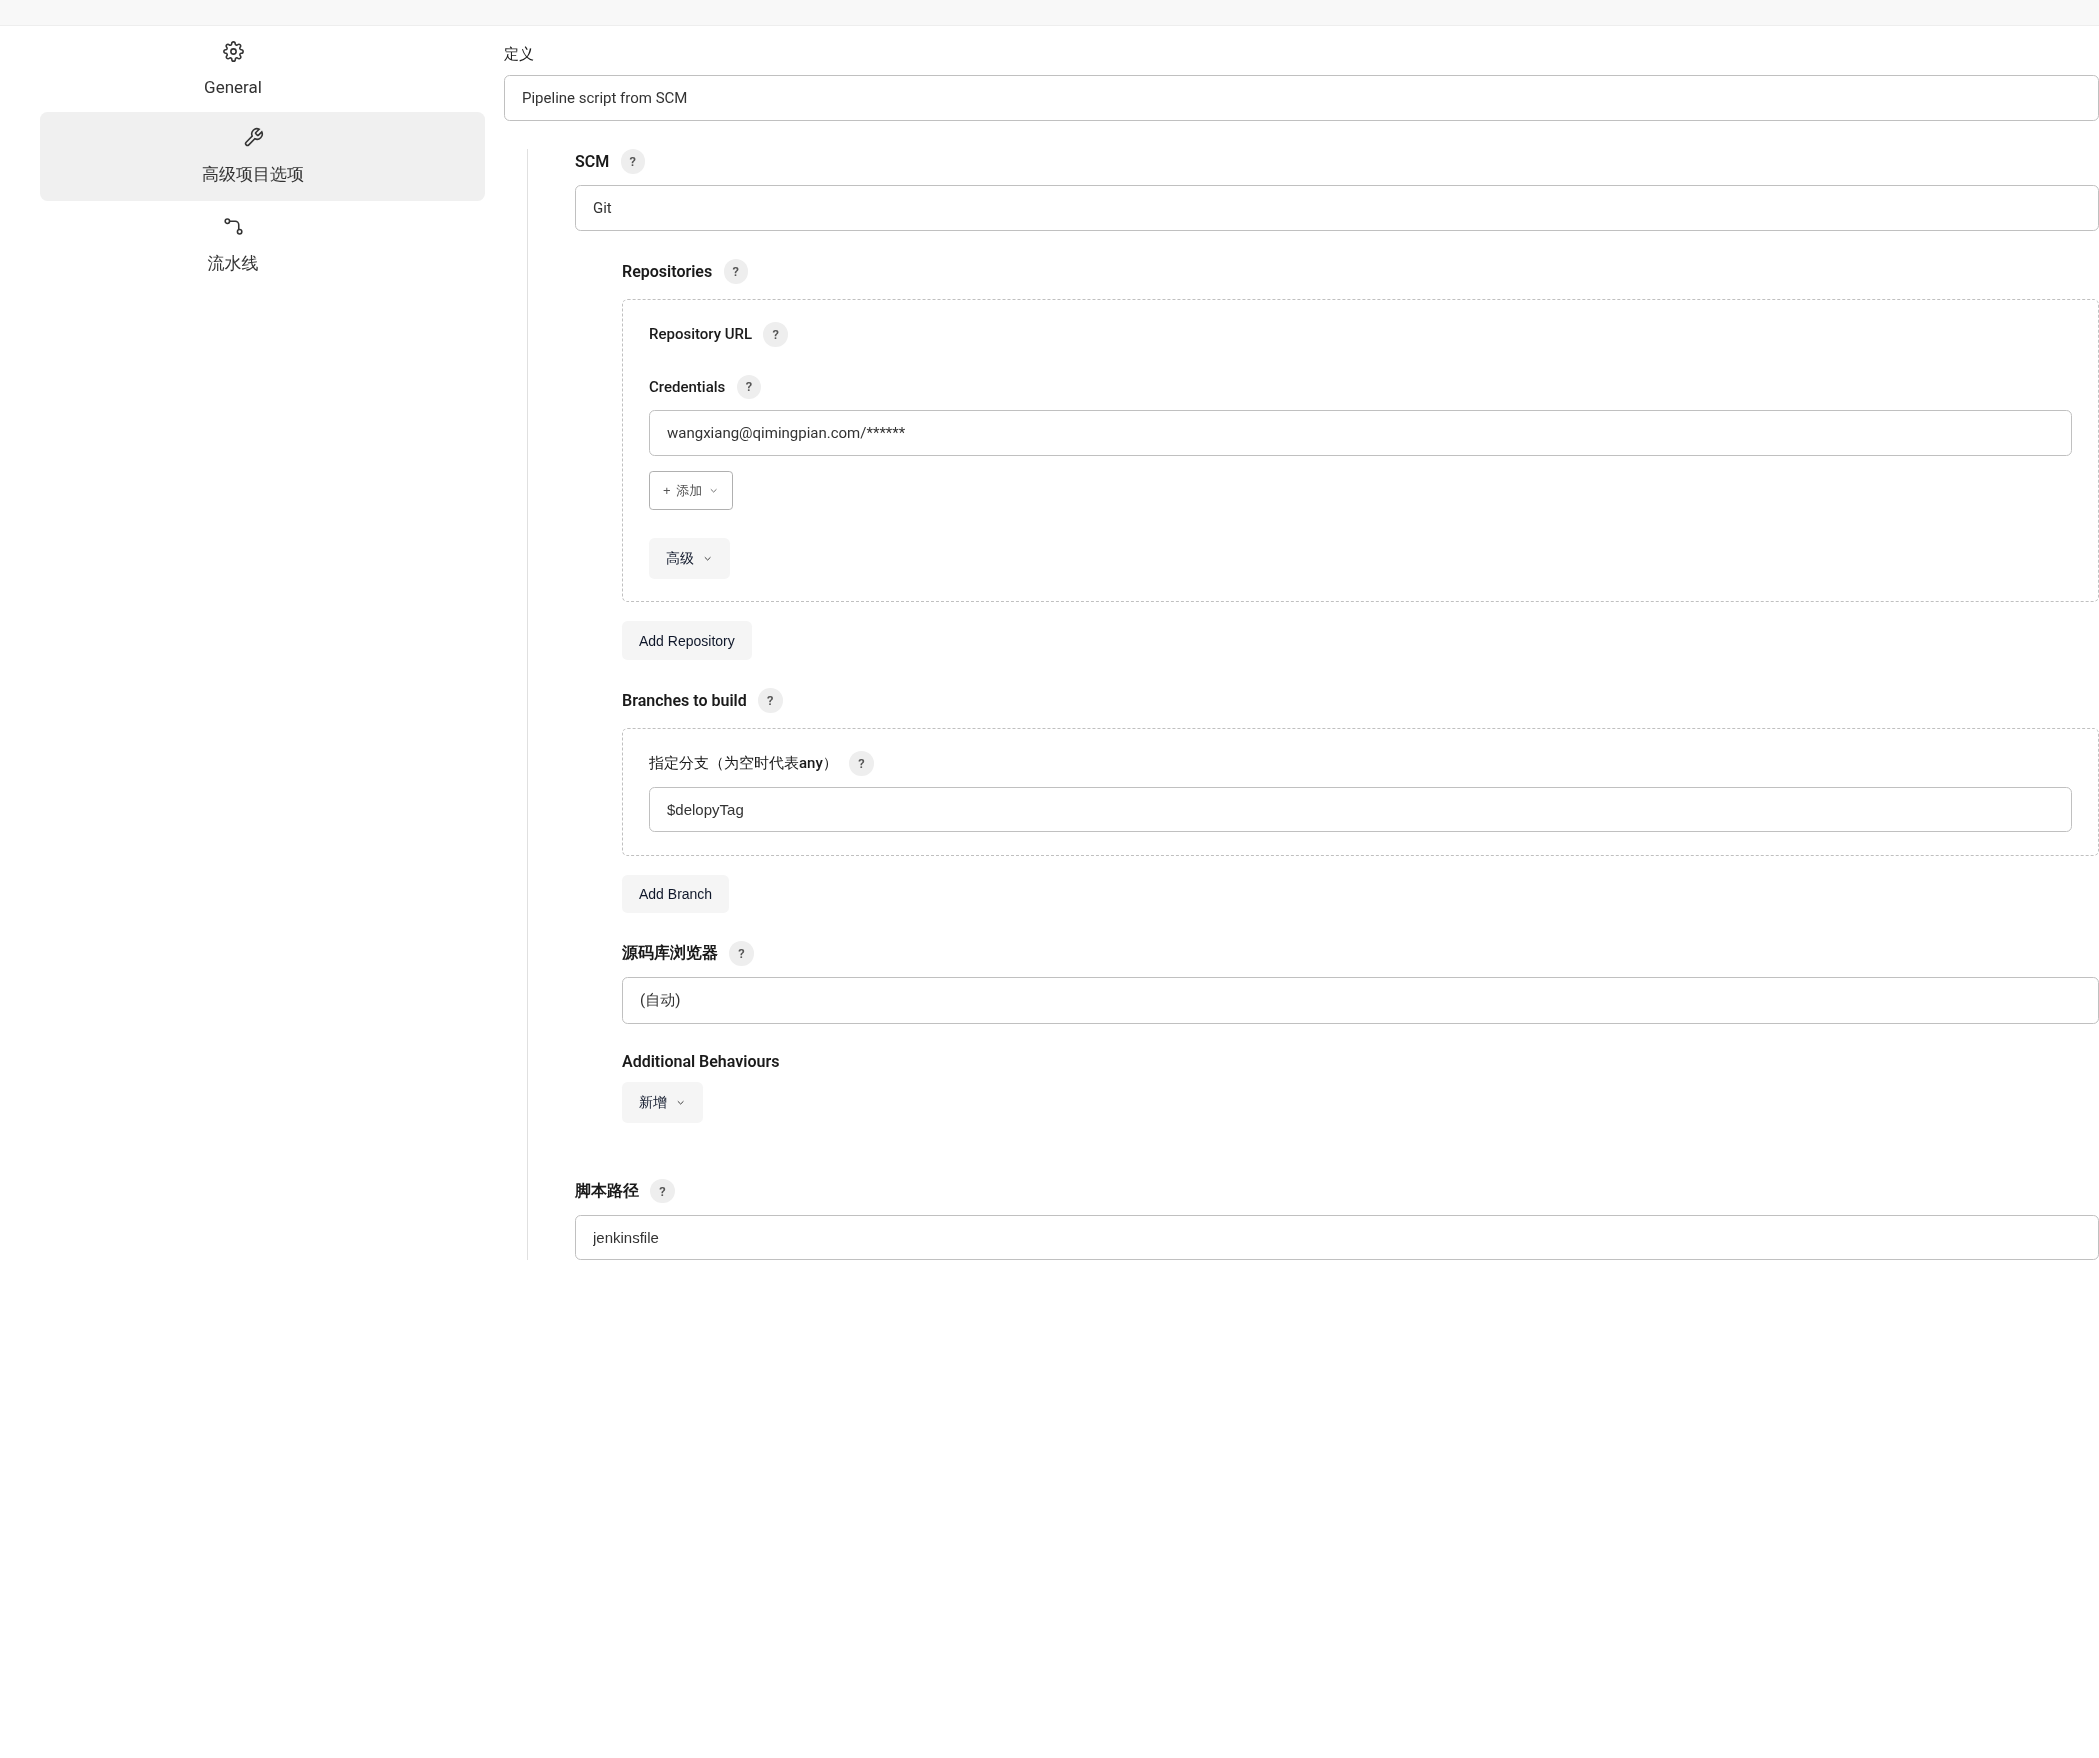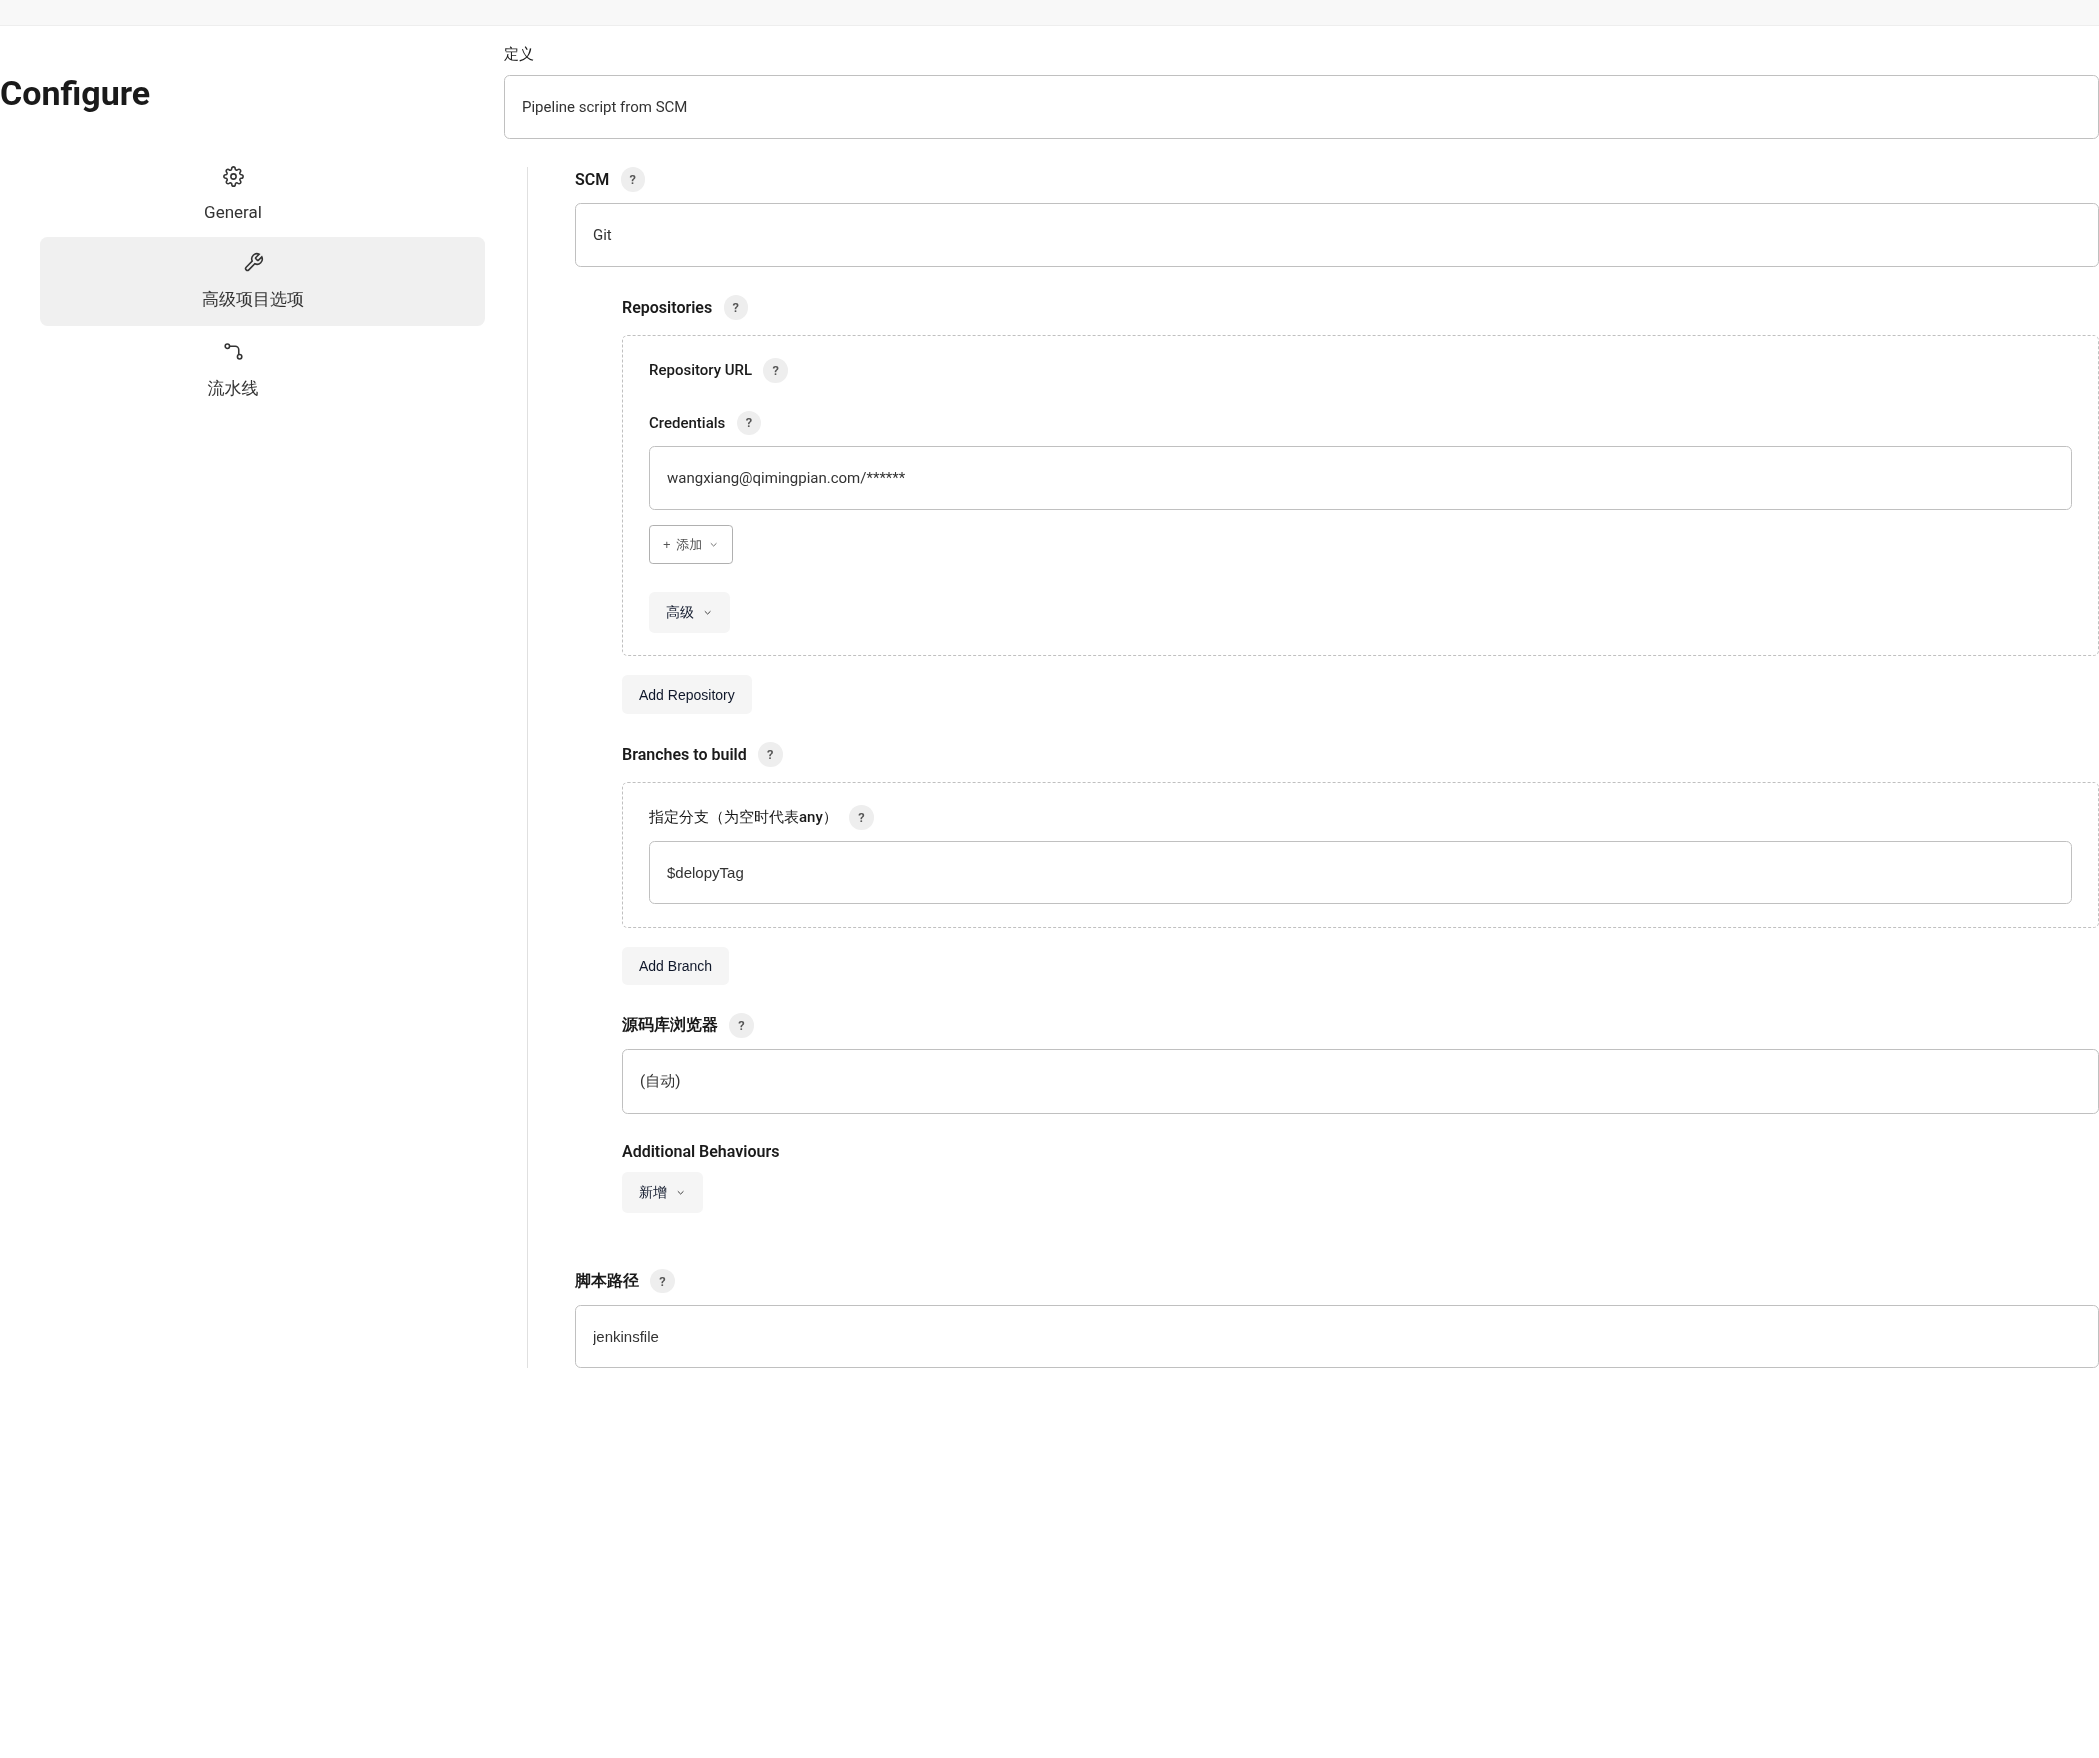--- a/index.html
+++ b/index.html
@@ -72,21 +72,21 @@
       font-size: 15px;
       font-weight: 500;
       color: #1a1a1a;
       margin-bottom: 11.3px;
       display: flex;
       align-items: center;
       gap: 11.3px;
     }
     .select-box, .input-box {
       width: 100%;
-      padding: 22px 17px;
+      padding: 13px 17px;
       border: 0.9px solid #c0c0c0;
       border-radius: 5.6px;
       font-size: 15px;
       color: #333;
       background: #fff;
     }
     .help-badge {
       display: inline-flex;
       align-items: center;
       justify-content: center;
@@ -145,21 +145,20 @@
     .mt-16 { margin-top: 15px; }
     .mt-30 { margin-top: 28px; }
   </style>
 </head>
 <body>
 
 <div class="top-bar"></div>
 
 <div class="container">
   <aside class="sidebar">
-    <h1 class="page-title">Configure</h1>
 
     <div class="nav-item">
       <span class="nav-icon">
         <svg viewBox="0 0 24 24" width="21" height="21" fill="none" stroke="#333" stroke-width="1.8">
           <circle cx="12" cy="12" r="3"></circle>
           <path d="M19.4 15a1.65 1.65 0 0 0 .33 1.82l.06.06a2 2 0 1 1-2.83 2.83l-.06-.06a1.65 1.65 0 0 0-1.82-.33 1.65 1.65 0 0 0-1 1.51V21a2 2 0 1 1-4 0v-.09a1.65 1.65 0 0 0-1-1.51 1.65 1.65 0 0 0-1.82.33l-.06.06a2 2 0 1 1-2.83-2.83l.06-.06a1.65 1.65 0 0 0 .33-1.82 1.65 1.65 0 0 0-1.51-1H3a2 2 0 1 1 0-4h.09a1.65 1.65 0 0 0 1.51-1 1.65 1.65 0 0 0-.33-1.82l-.06-.06a2 2 0 1 1 2.83-2.83l.06.06a1.65 1.65 0 0 0 1.82.33h0a1.65 1.65 0 0 0 1-1.51V3a2 2 0 1 1 4 0v.09a1.65 1.65 0 0 0 1 1.51h0a1.65 1.65 0 0 0 1.82-.33l.06-.06a2 2 0 1 1 2.83 2.83l-.06.06a1.65 1.65 0 0 0-.33 1.82v0a1.65 1.65 0 0 0 1.51 1H21a2 2 0 1 1 0 4h-.09a1.65 1.65 0 0 0-1.51 1z"></path>
         </svg>
       </span>
       <span>General</span>
     </div>

